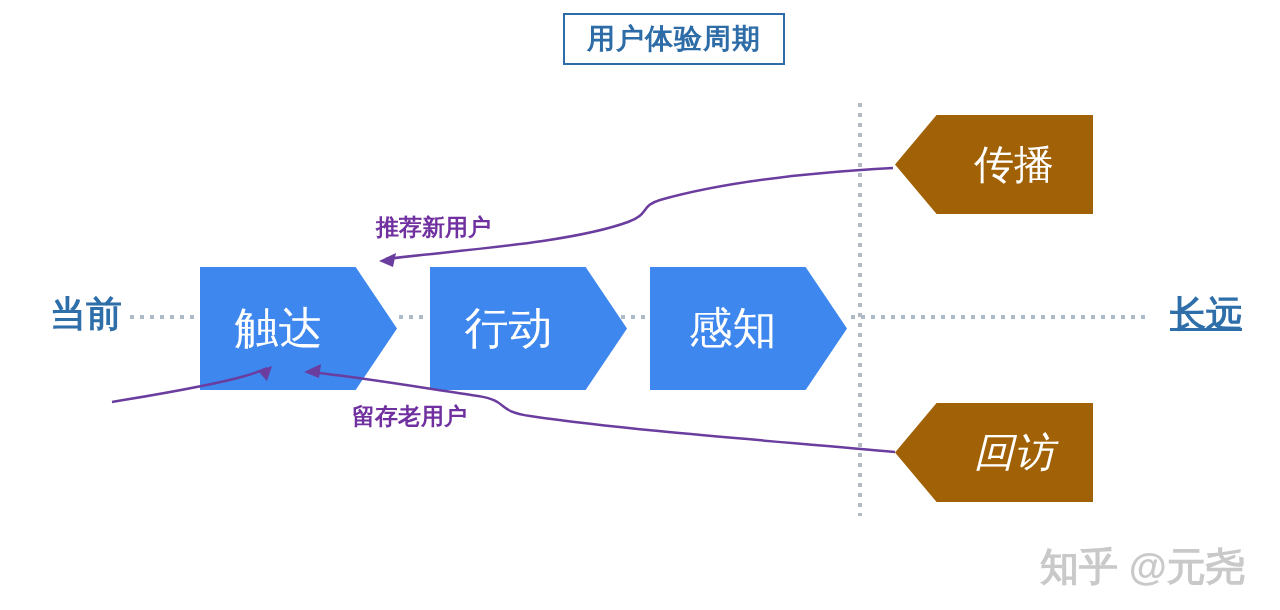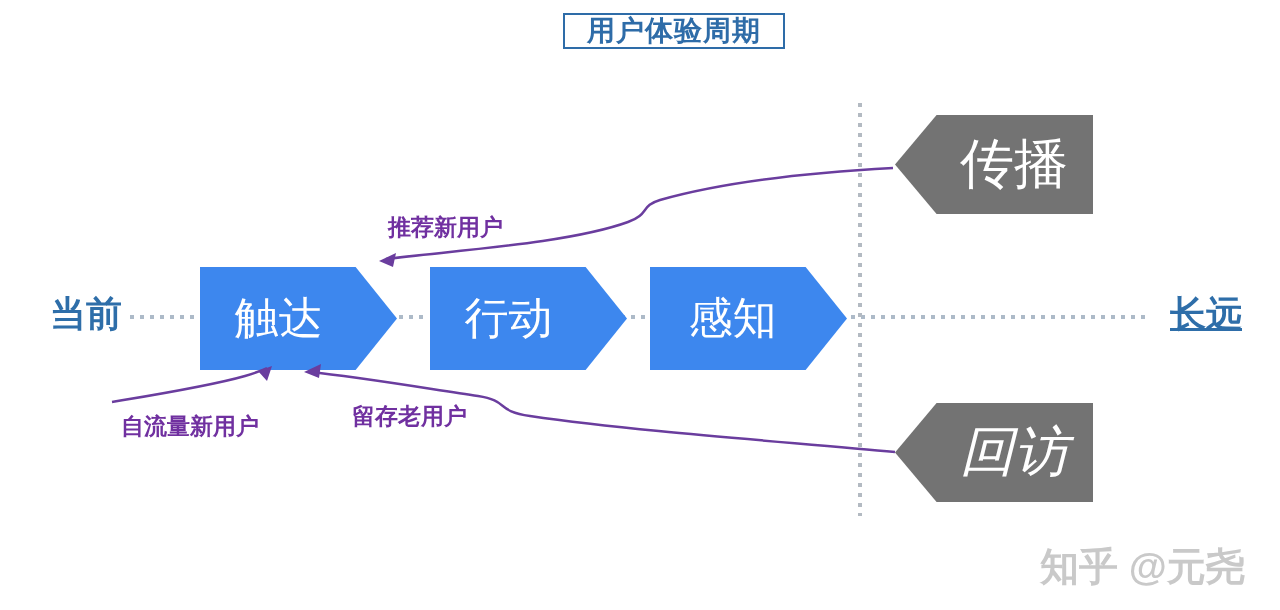--- a/index.html
+++ b/index.html
@@ -1,60 +1,60 @@
 <!DOCTYPE html>
 <html><head>
 <meta charset="utf-8">
 <style>
   html,body{margin:0;padding:0;background:#ffffff;}
   body{font-family:"Liberation Sans","DejaVu Sans",sans-serif;}
   .canvas{position:relative;width:1280px;height:610px;background:#ffffff;overflow:hidden;}
 
   .title-box{
-    position:absolute;left:563px;top:13px;width:222px;height:36px;
+    position:absolute;left:563px;top:13px;width:222px;height:52px;
     border:2px solid #2e6ca8;box-sizing:border-box;
     display:flex;align-items:center;justify-content:center;
     font-size:28px;font-weight:bold;color:#2e6ca8;letter-spacing:1px;background:#fff;
   }
 
   .axis-label{position:absolute;font-size:36px;font-weight:bold;color:#2e6ea9;line-height:1;}
   .axis-label.current{left:33px;top:296px;margin-left:17px;}
   .axis-label.longterm{left:1170px;top:296px;text-decoration:underline;}
 
   .hdots{position:absolute;top:315px;height:4px;
     background:repeating-linear-gradient(90deg,#adbac8 0 4px,transparent 4px 10px);}
   .hdots.seg1{left:130px;width:68px;}
   .hdots.seg2{left:399px;width:30px;}
   .hdots.seg3{left:621px;width:28px;}
   .hdots.seg4{left:851px;width:297px;}
 
   .vdots{position:absolute;left:858px;top:103px;width:4px;height:413px;
     background:repeating-linear-gradient(180deg,#b3bac2 0 4px,transparent 4px 10px);}
 
   .stage{
-    position:absolute;top:267px;width:197px;height:103px;background:#3d87ee;
+    position:absolute;top:267px;width:197px;height:123px;background:#3d87ee;
     color:#ffffff;font-size:44px;display:flex;align-items:center;justify-content:center;
     padding-right:40px;box-sizing:border-box;
     clip-path:polygon(0 0,79% 0,100% 50%,79% 100%,0 100%);
   }
   .stage.s1{left:200px;}
   .stage.s2{left:430px;}
   .stage.s3{left:650px;padding-left:8px;}
 
   .rnode{
-    position:absolute;left:895px;width:198px;height:99px;background:#737373;
-    color:#ffffff;font-size:54px;display:flex;align-items:center;justify-content:center;
+    position:absolute;left:895px;width:198px;height:99px;background:#a16207;
+    color:#ffffff;font-size:40px;display:flex;align-items:center;justify-content:center;
     padding-left:40px;box-sizing:border-box;
     clip-path:polygon(100% 0,21% 0,0 50%,21% 100%,100% 100%);
   }
   .rnode.spread{top:115px;}
   .rnode.revisit{top:403px;font-style:italic;}
 
   .flow-label{position:absolute;color:#7030a0;font-weight:bold;font-size:23px;line-height:1.1;}
-  .flow-label.referral{left:388px;top:215px;}
+  .flow-label.referral{left:376px;top:215px;}
   .flow-label.organic{left:121px;top:414px;}
   .flow-label.retention{left:352px;top:404px;}
 
   #arrows{position:absolute;left:0;top:0;pointer-events:none;}
 
   .watermark{position:absolute;left:1040px;top:540px;font-size:39px;font-weight:bold;color:#c9c9c9;}
 </style>
 </head>
 <body>
 
@@ -85,18 +85,17 @@
     <polygon points="379,261 396,253 393,267" fill="#6a3d9e"></polygon>
 
     <path d="M 895 452 C 790 442, 640 432, 530 416 C 495 411, 510 401, 478 396 C 430 389, 360 377, 310 372" fill="none" stroke="#6a3d9e" stroke-width="2.5"></path>
     <polygon points="304,372 321,364 319,378" fill="#6a3d9e"></polygon>
 
     <path d="M 112 402 C 160 394, 210 386, 245 376 C 255 373, 261 371, 267 368" fill="none" stroke="#6a3d9e" stroke-width="2.5"></path>
     <polygon points="272,366 258,371 267,381" fill="#6a3d9e"></polygon>
   </svg>
 
   <div class="flow-label referral">推荐新用户</div>
-  <div class="flow-label organic">自流量新用户</div>
   <div class="flow-label retention">留存老用户</div>
 
   <div class="watermark">知乎 @元尧</div>
 
 </div>
 
 </body></html>

